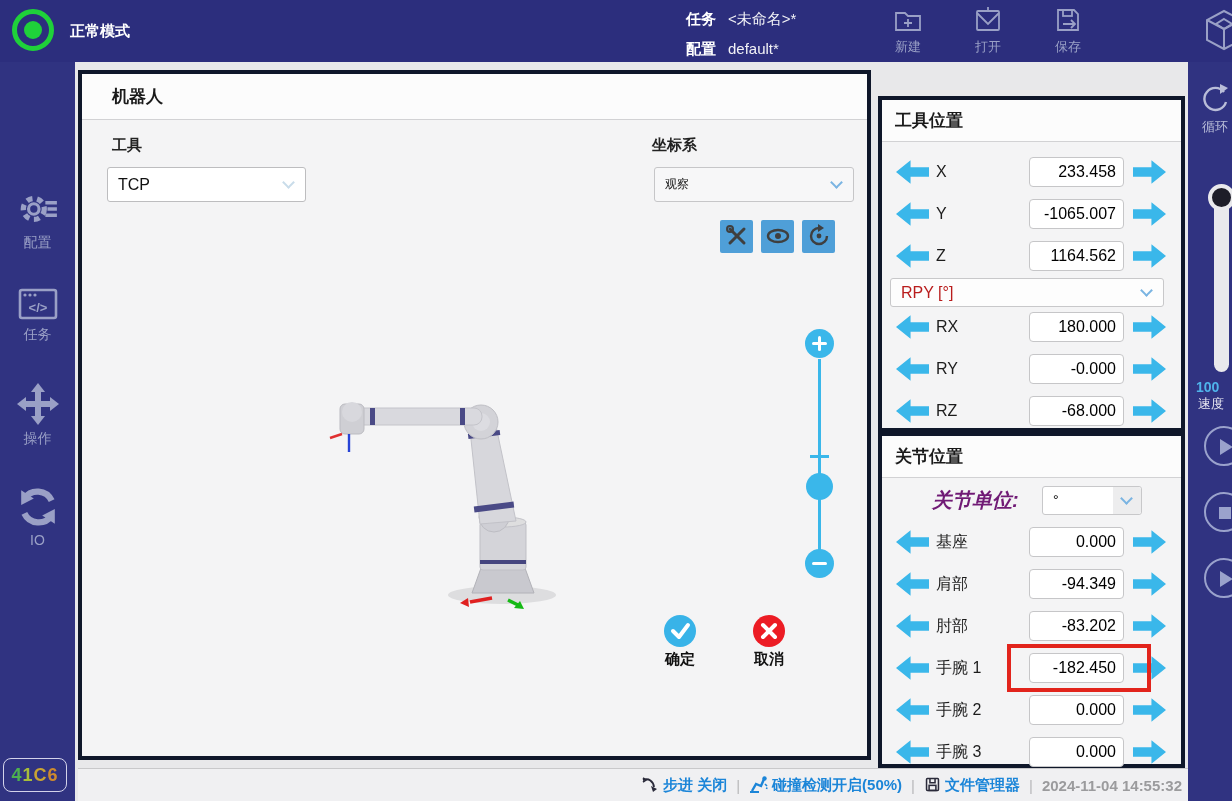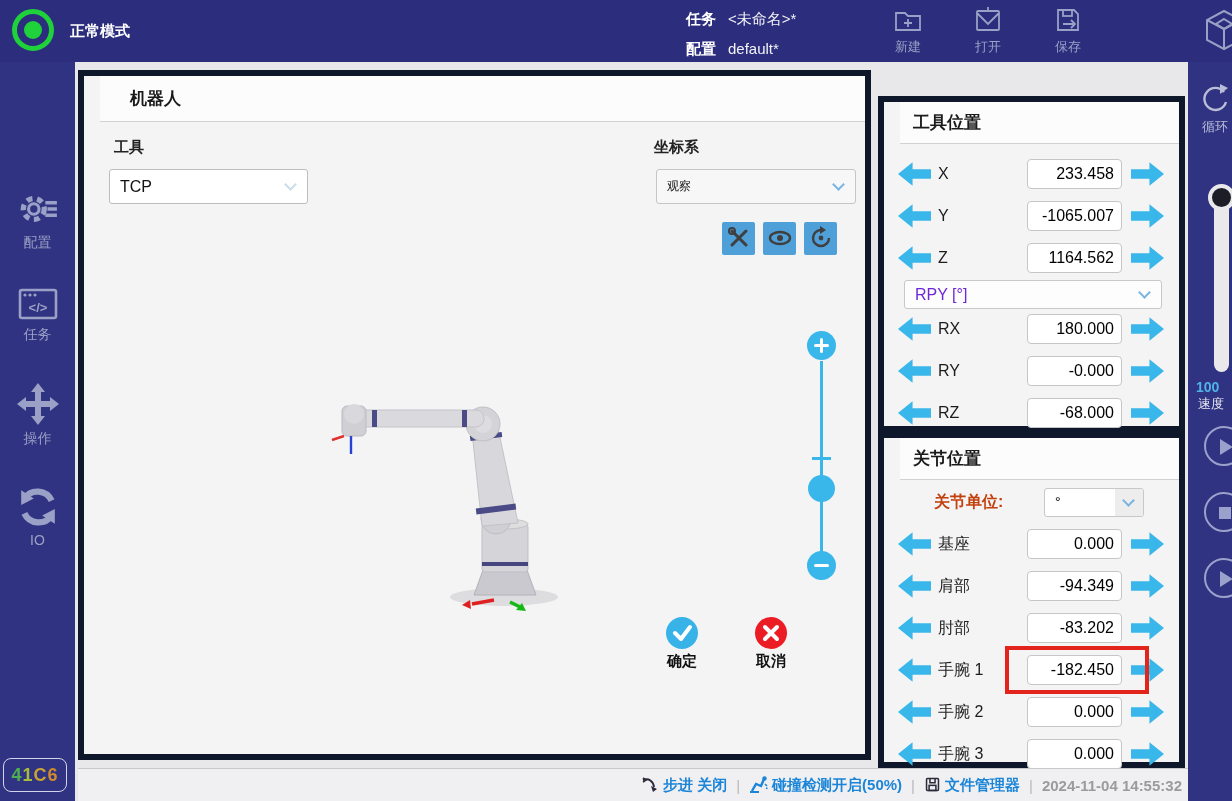--- a/index.html
+++ b/index.html
@@ -21,21 +21,21 @@
   .tb-cube{position:absolute;left:1202px;top:7px;}
 
   
   .sidebar{position:absolute;left:0;top:62px;width:75px;height:739px;background:#303381;}
   .side-item{position:absolute;left:0;width:75px;text-align:center;cursor:pointer;}
   .side-item svg{display:block;margin:0 auto;}
   .side-label{margin-top:4px;font-size:14px;color:#9aa0c6;}
   .side-badge{position:absolute;left:3px;bottom:9px;width:64px;height:34px;border:1px solid #d3d3ea;border-radius:8px;text-align:center;line-height:32px;font-size:18px;font-weight:bold;letter-spacing:1px;}
 
   
-  .panel{position:absolute;background:#f4f4f5;border:6px solid #0f172a;padding-left:16px;}
+  .panel{position:absolute;background:#f4f4f5;border:4px solid #0f172a;}
   .panel-hd{position:relative;height:42px;background:#fcfcfc;border-bottom:1px solid #d2d2d4;}
   .panel-hd .t{position:absolute;left:13px;top:0;line-height:42px;font-size:17px;font-weight:bold;color:#1a1a1a;}
   .main-panel{left:78px;top:70px;width:793px;height:690px;}
   .main-panel .panel-hd{height:46px;}
   .main-panel .panel-hd .t{left:30px;line-height:46px;}
 
   .fld-label{position:absolute;font-size:15px;font-weight:bold;color:#222;}
   .input{position:absolute;background:#fff;border:1px solid #bdbdbf;border-radius:3px;font-size:16px;color:#111;padding:0 10px;line-height:33px;height:35px;}
   .dd{position:absolute;background:#f7f7f8;border:1px solid #c6c6c8;border-radius:3px;font-size:12px;color:#111;padding:0 10px;line-height:33px;height:35px;cursor:pointer;}
   .chev{position:absolute;right:12px;top:50%;width:9px;height:9px;margin-top:-7px;border-right:2px solid #7ab4e2;border-bottom:2px solid #7ab4e2;transform:rotate(45deg);}
@@ -59,23 +59,23 @@
   
   .pos-row{position:relative;height:42px;}
   .jog-arrow{position:absolute;top:50%;margin-top:-12px;width:33px;height:24px;cursor:pointer;}
   .jog-arrow.left{left:14px;}
   .jog-arrow.right{right:15px;}
   .jog-arrow svg{display:block;}
   .row-label{position:absolute;left:54px;top:50%;transform:translateY(-50%);font-size:16px;color:#1c1c1c;}
   .field{position:absolute;right:57px;top:50%;transform:translateY(-50%);width:95px;height:30px;line-height:28px;background:#fff;border:1px solid #c6c6c8;border-radius:4px;text-align:right;padding:0 7px;font-size:16px;color:#000;}
   .pos-row.hl::after{content:"";position:absolute;right:30px;top:50%;transform:translateY(-50%);width:136px;height:40px;border:4px solid #e2241c;pointer-events:none;}
 
-  .rpy-dd{position:absolute;left:20px;right:17px;top:178px;height:29px;background:#fdfdfd;border:1px solid #c8c8ca;border-radius:3px;font-size:16px;line-height:27px;padding:0 10px;color:#6d28d9;cursor:pointer;}
+  .rpy-dd{position:absolute;left:8px;right:17px;top:178px;height:29px;background:#fdfdfd;border:1px solid #c8c8ca;border-radius:3px;font-size:16px;line-height:27px;padding:0 10px;color:#b91c1c;cursor:pointer;}
   .unit-row{position:absolute;left:0;right:0;top:44px;height:40px;}
-  .unit-label{position:absolute;left:50px;top:50%;transform:translateY(-50%);font-size:16px;font-weight:bold;color:#c2410c;}
+  .unit-label{position:absolute;left:50px;top:50%;transform:translateY(-50%);font-size:20px;font-weight:bold;color:#701a75;font-style:italic;}
   .unit-dd{position:absolute;left:160px;top:6px;width:100px;height:29px;background:#fff;border:1px solid #c8c8ca;border-radius:3px;font-size:14px;line-height:27px;padding:0 10px;cursor:pointer;}
   .unit-dd .zone{position:absolute;right:0;top:0;bottom:0;width:28px;background:#ededee;border-radius:0 3px 3px 0;}
 
   
   .rstrip{position:absolute;left:1188px;top:62px;width:44px;height:739px;background:#303381;overflow:hidden;}
   .rstrip .looplbl{position:absolute;left:14px;top:56px;width:60px;font-size:13px;color:#b9bdd8;white-space:nowrap;}
   .rstrip .vtrack{position:absolute;left:26px;top:130px;width:15px;height:180px;background:#e9e9ec;border-radius:8px;}
   .rstrip .vknob{position:absolute;left:20px;top:122px;width:27px;height:27px;background:#1d1d28;border:4px solid #e9e9ec;border-radius:50%;}
   .rstrip .spd{position:absolute;left:8px;top:317px;font-size:14px;font-weight:bold;color:#4fb3ea;white-space:nowrap;}
   .rstrip .spdlbl{position:absolute;left:10px;top:333px;font-size:13px;color:#e8e8f2;white-space:nowrap;}

